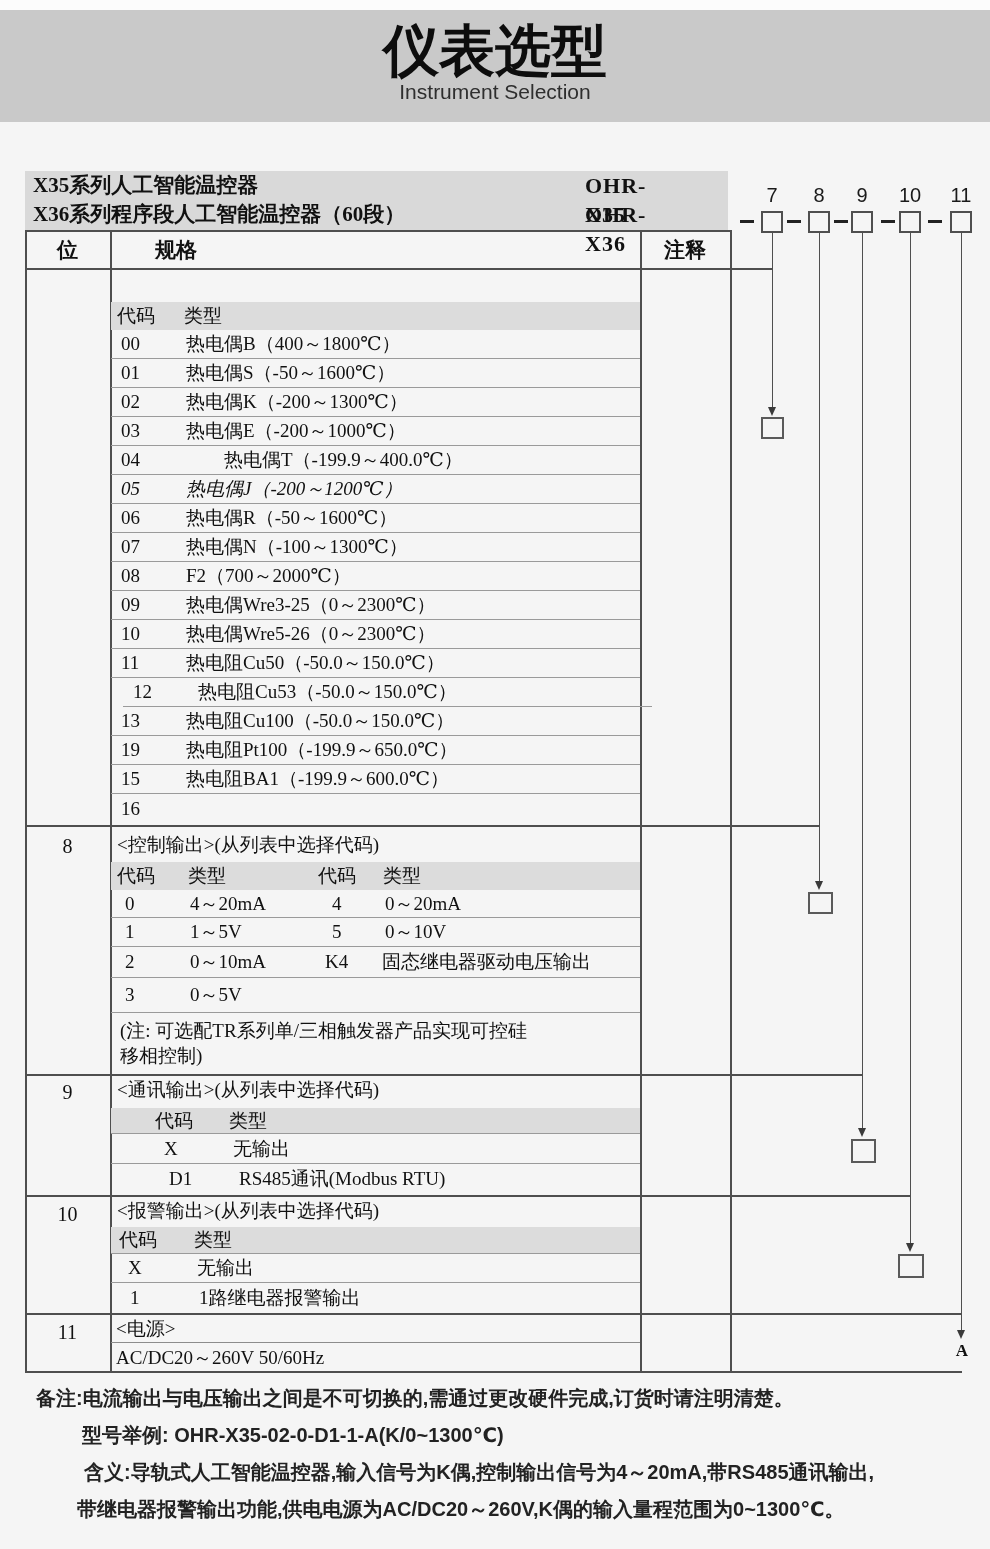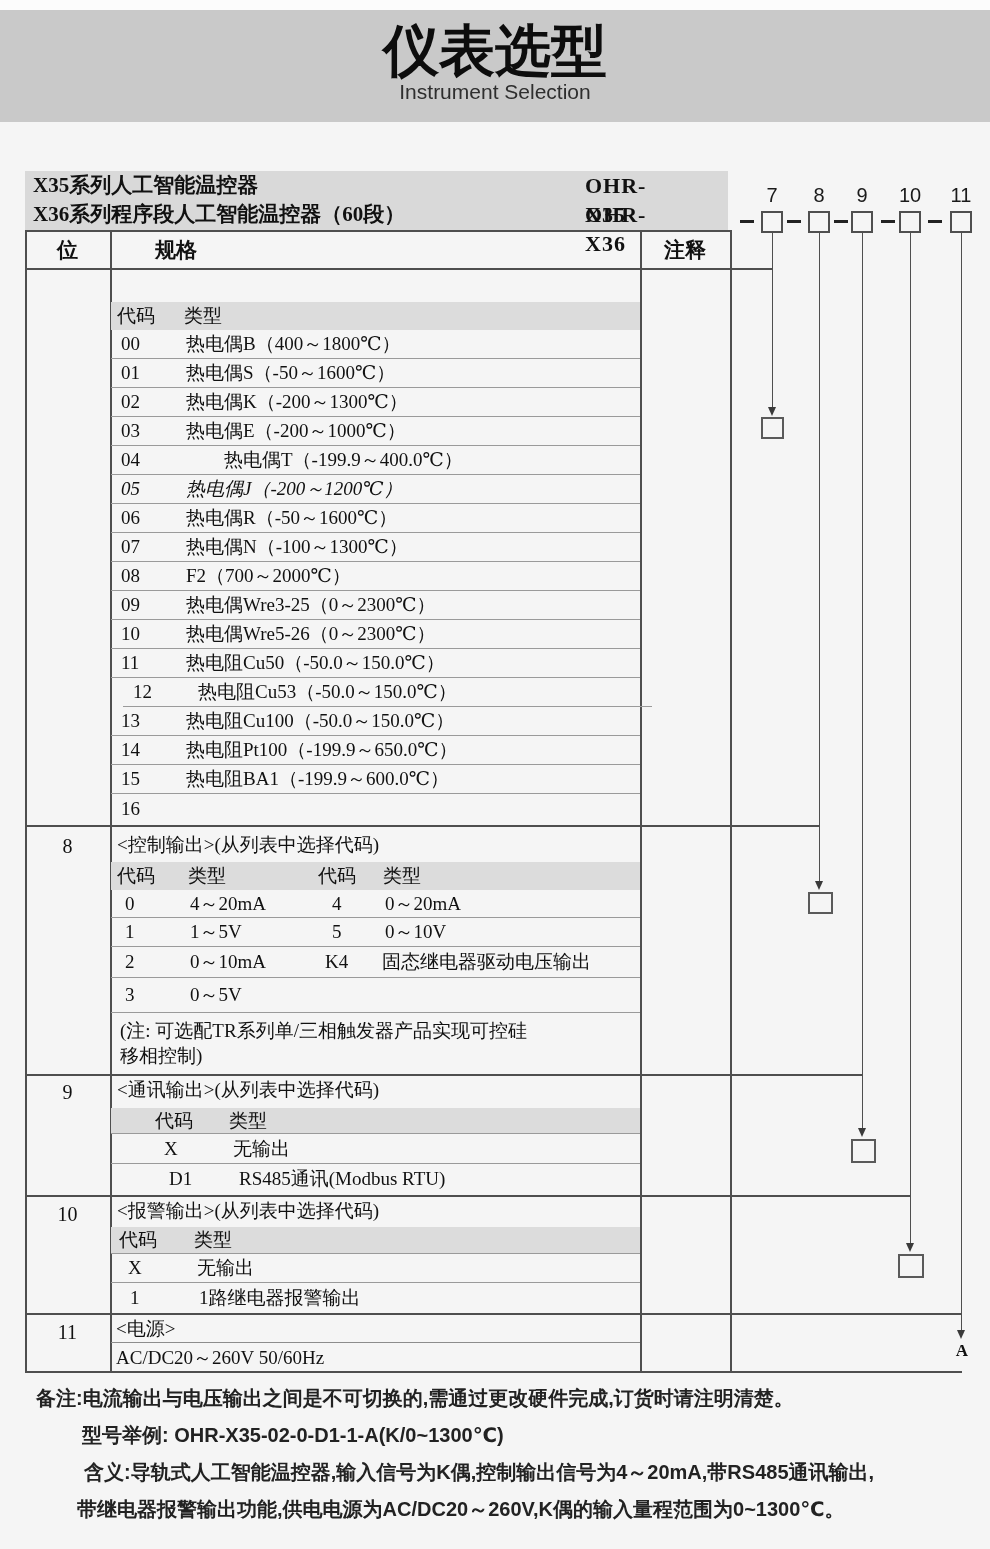--- a/index.html
+++ b/index.html
@@ -138,21 +138,21 @@
     </div>
   <div class="row bb" style="top:678px;height:28px;line-height:28px;margin-left:12px;">
       <span style="left:10px;">12</span>
       <span style="left:75px;">热电阻Cu53（-50.0～150.0℃）</span>
     </div>
   <div class="row bb" style="top:707px;height:28px;line-height:28px;">
       <span style="left:10px;">13</span>
       <span style="left:75px;">热电阻Cu100（-50.0～150.0℃）</span>
     </div>
   <div class="row bb" style="top:736px;height:28px;line-height:28px;">
-      <span style="left:10px;">14</span>
+      <span style="left:10px;">19</span>
       <span style="left:75px;">热电阻Pt100（-199.9～650.0℃）</span>
     </div>
   <div class="row bb" style="top:765px;height:28px;line-height:28px;">
       <span style="left:10px;">15</span>
       <span style="left:75px;">热电阻BA1（-199.9～600.0℃）</span>
     </div>
   <div class="row" style="top:794px;height:29px;line-height:29px;">
       <span style="left:10px;">16</span>
     </div>
 

